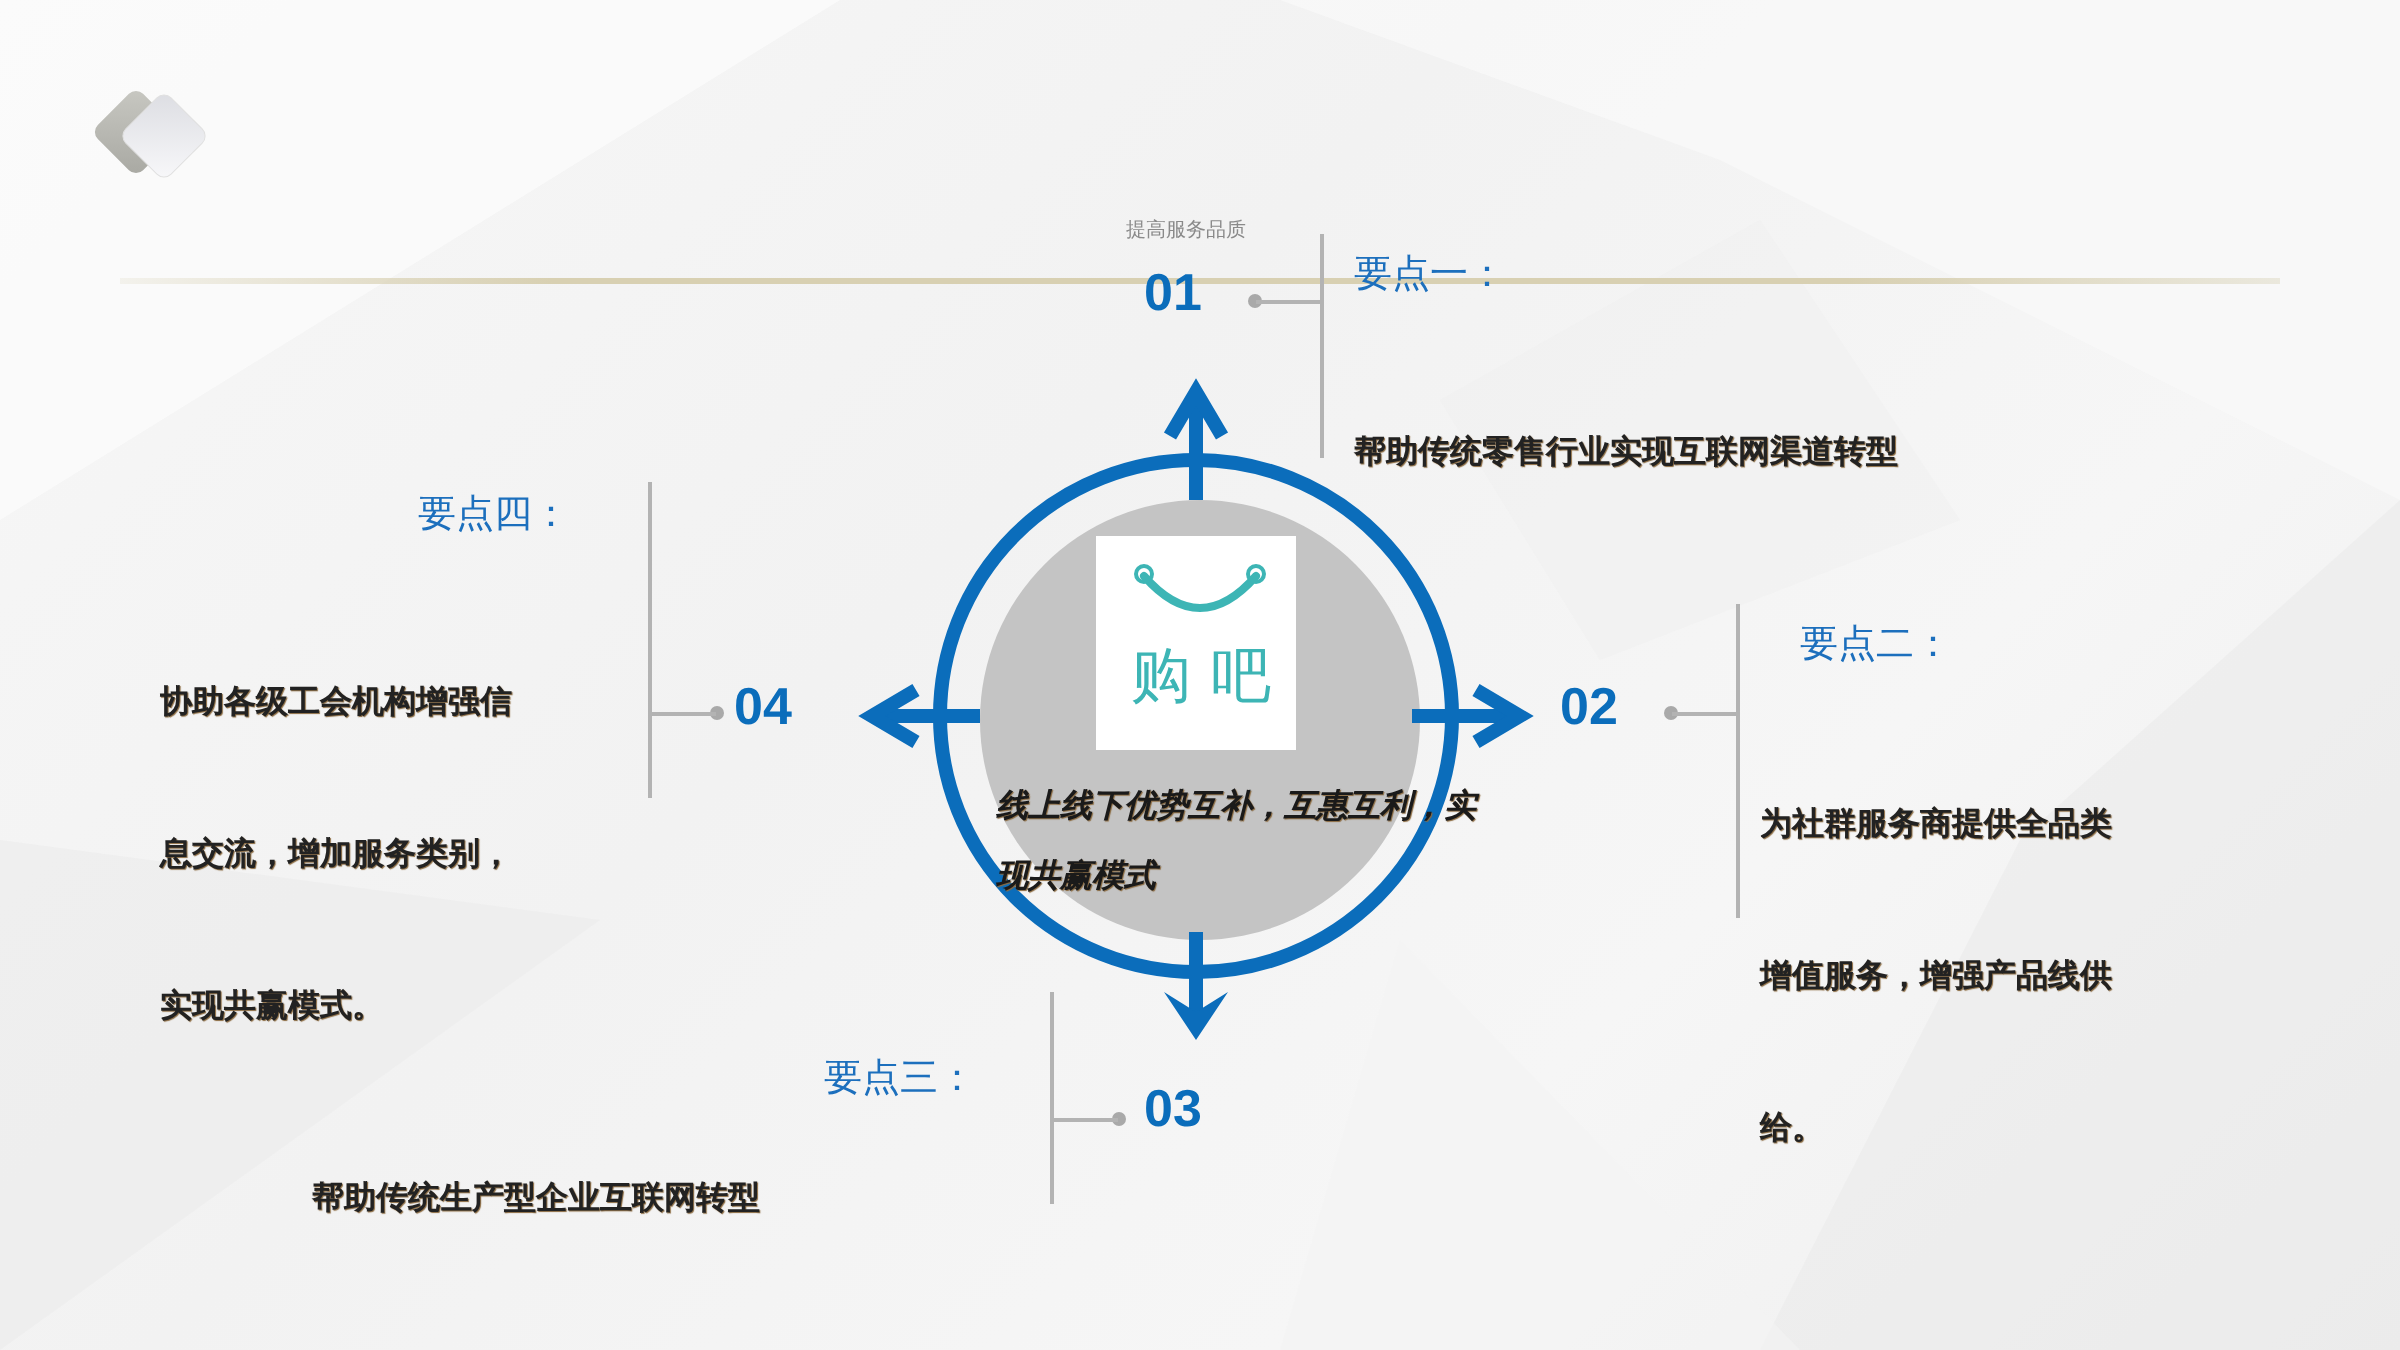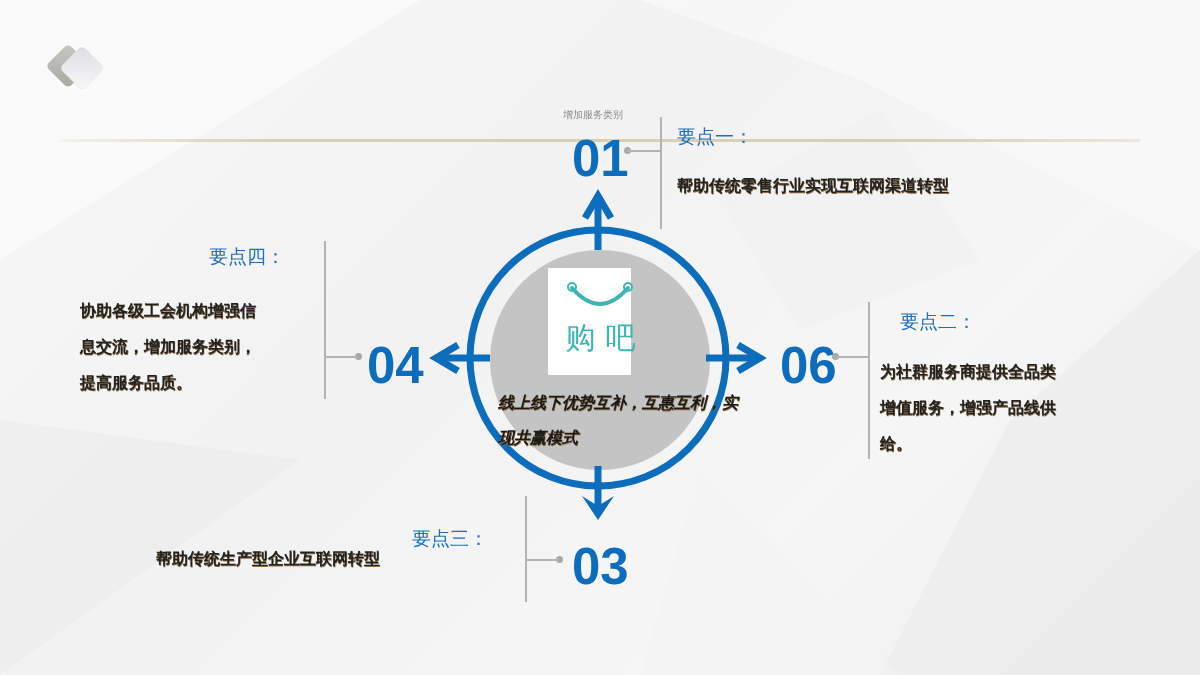--- a/index.html
+++ b/index.html
@@ -8,30 +8,30 @@
     background:linear-gradient(135deg,#f7f7f7 0%,#f2f2f2 40%,#f6f6f6 70%,#eeeeee 100%);}
   .bg-facet{position:absolute;pointer-events:none;}
   .slide{position:absolute;left:0;top:0;width:1200px;height:675px;}
   .logo-mark{position:absolute;left:42px;top:40px;width:70px;height:60px;}
   .title{position:absolute;left:130px;top:44px;font-size:30px;font-weight:bold;color:#4a4a4a;
     text-shadow:1px 1px 1px #c9a27a;letter-spacing:1px;}
   .rule{position:absolute;left:60px;top:139px;width:1080px;height:3px;
     background:linear-gradient(90deg,rgba(214,208,180,0.2),#d8d0b2 20%,#d8d0b2 80%,rgba(214,208,180,0.4));}
   .watermark{position:absolute;left:563px;top:108px;font-size:10px;color:#8a8a8a;}
   .num{position:absolute;font-family:"Liberation Sans","DejaVu Sans",sans-serif;font-weight:bold;
-    font-size:51px;color:#0b6dbb;line-height:1;}
+    font-size:26px;color:#0b6dbb;line-height:1;}
   .vline{position:absolute;width:2px;background:#b3b3b3;}
   .connector{position:absolute;height:2px;background:#b3b3b3;}
   .dot{position:absolute;width:7px;height:7px;border-radius:50%;background:#a9a9a9;}
   .kp-title{position:absolute;font-size:19px;font-weight:normal;color:#1c6fbd;}
   .kp-text{position:absolute;font-size:16px;font-weight:bold;color:#222;line-height:36px;
-    text-shadow:0.5px 0.5px 0.5px #8a6a40;}
+    text-shadow:0.5px 0.5px 0.5px #8a6a40;margin-top:40px;}
   .center-text{position:absolute;left:498px;top:385px;width:240px;font-size:16px;font-weight:bold;
     color:#1a1a1a;line-height:35px;text-shadow:0.5px 0.5px 0.5px #8a6a40;font-style:italic;}
-  .brand-box{position:absolute;left:548px;top:268px;width:83px;height:107px;background:#ffffff;}
+  .brand-box{position:absolute;left:548px;top:268px;width:100px;height:107px;background:#ffffff;}
   .brand-name{position:absolute;left:0;top:50px;width:105px;text-align:center;font-size:30px;
     color:#3db5b5;letter-spacing:10px;text-indent:10px;font-weight:normal;}
 </style>
 </head>
 <body>
 
 <div class="slide">
 
   <svg class="bg-facet" width="1200" height="675" style="left:0;top:0;">
     <polygon points="0,0 420,0 0,260" fill="#fbfbfb" opacity="0.8"></polygon>
@@ -51,21 +51,21 @@
       <linearGradient id="dg2" x1="0" y1="0" x2="1" y2="1">
         <stop offset="0" stop-color="#dcdde2"></stop>
           <stop offset="1" stop-color="#f8f8fa"></stop>
       </linearGradient>
     </defs>
     <rect x="10" y="10" width="32" height="32" rx="5" transform="rotate(45 26 26)" fill="url(#dg1)"></rect>
     <rect x="24" y="12" width="32" height="32" rx="5" transform="rotate(45 40 28)" fill="url(#dg2)" stroke="#e0e0e0" stroke-width="0.5"></rect>
   </svg>
 
   <div class="rule"></div>
-  <div class="watermark">增加服务类别</div>
+  <div class="watermark">提高服务品质</div>
 
   <svg width="1200" height="675" style="position:absolute;left:0;top:0;">
     <circle cx="600" cy="360" r="110" fill="#c4c4c4"></circle>
     <circle cx="598" cy="358" r="128" fill="none" stroke="#0b6dbb" stroke-width="7"></circle>
 
     <line x1="598" y1="250" x2="598" y2="196" stroke="#0b6dbb" stroke-width="7"></line>
     <polyline points="585,218 598,196 611,218" fill="none" stroke="#0b6dbb" stroke-width="7" stroke-linejoin="miter"></polyline>
 
     <line x1="598" y1="466" x2="598" y2="514" stroke="#0b6dbb" stroke-width="7"></line>
     <polygon points="582,496 598,520 614,496 598,506" fill="#0b6dbb"></polygon>
@@ -88,21 +88,21 @@
 
   <div class="center-text">线上线下优势互补，互惠互利，实现共赢模式</div>
 
   <div class="num" style="left:572px;top:133px;">01</div>
   <div class="dot" style="left:624px;top:147px;"></div>
   <div class="connector" style="left:628px;top:150px;width:33px;"></div>
   <div class="vline" style="left:660px;top:117px;height:112px;"></div>
   <div class="kp-title" style="left:677px;top:124px;">要点一：</div>
   <div class="kp-text" style="left:677px;top:168px;white-space:nowrap;">帮助传统零售行业实现互联网渠道转型</div>
 
-  <div class="num" style="left:780px;top:340px;">06</div>
+  <div class="num" style="left:780px;top:340px;">02</div>
   <div class="dot" style="left:832px;top:353px;"></div>
   <div class="connector" style="left:836px;top:356px;width:32px;"></div>
   <div class="vline" style="left:868px;top:302px;height:157px;"></div>
   <div class="kp-title" style="left:900px;top:309px;">要点二：</div>
   <div style="position:absolute;left:880px;top:354px;">
     <div class="kp-text" style="position:relative;white-space:nowrap;">为社群服务商提供全品类</div>
     <div class="kp-text" style="position:relative;white-space:nowrap;">增值服务，增强产品线供</div>
     <div class="kp-text" style="position:relative;white-space:nowrap;">给。</div>
   </div>
 
@@ -114,16 +114,16 @@
   <div class="kp-text" style="left:156px;top:541px;white-space:nowrap;">帮助传统生产型企业互联网转型</div>
 
   <div class="num" style="left:367px;top:340px;">04</div>
   <div class="dot" style="left:355px;top:353px;"></div>
   <div class="connector" style="left:326px;top:356px;width:32px;"></div>
   <div class="vline" style="left:324px;top:241px;height:158px;"></div>
   <div class="kp-title" style="left:209px;top:244px;">要点四：</div>
   <div style="position:absolute;left:80px;top:293px;">
     <div class="kp-text" style="position:relative;white-space:nowrap;">协助各级工会机构增强信</div>
     <div class="kp-text" style="position:relative;white-space:nowrap;">息交流，增加服务类别，</div>
-    <div class="kp-text" style="position:relative;white-space:nowrap;">提高服务品质。</div>
+    <div class="kp-text" style="position:relative;white-space:nowrap;">实现共赢模式。</div>
   </div>
 
 </div>
 
 </body></html>

